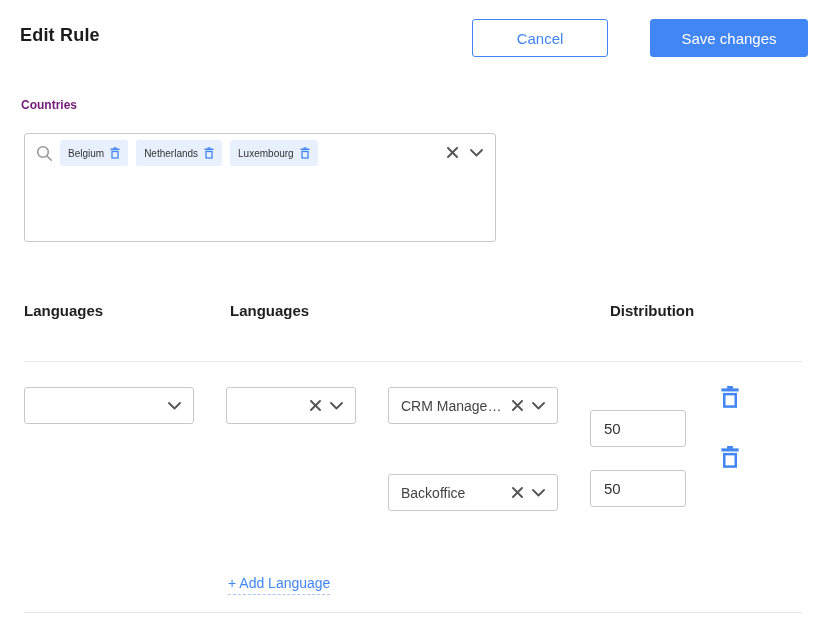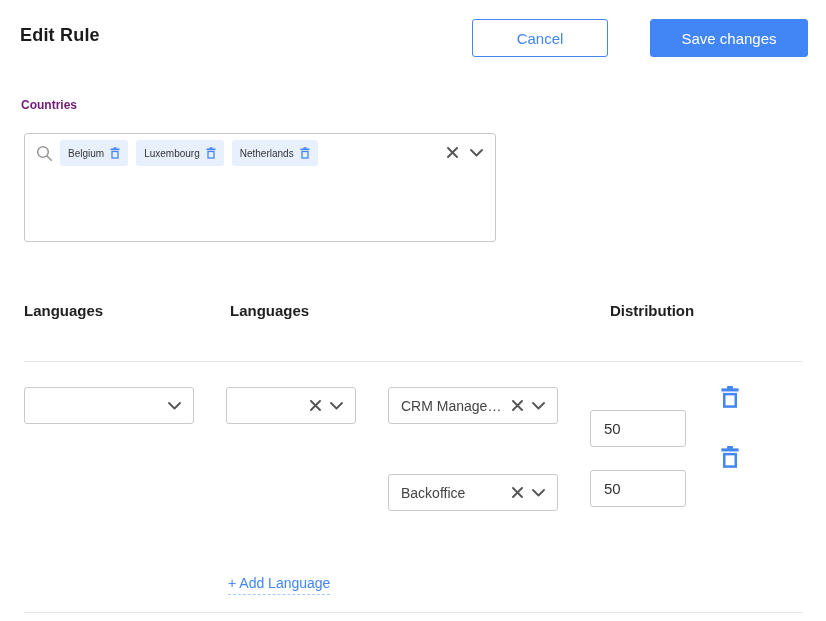--- a/index.html
+++ b/index.html
@@ -150,39 +150,39 @@
         <span>Belgium</span>
         <span class="tag-trash">
           <svg width="10" height="12" viewBox="0 0 20 23">
             <rect x="7" y="0" width="6" height="3" fill="#4285f4"></rect>
             <rect x="1" y="2.5" width="18" height="3.2" fill="#4285f4"></rect>
             <rect x="4" y="8.5" width="12" height="13" fill="none" stroke="#4285f4" stroke-width="2.6"></rect>
           </svg>
         </span>
       </span>
       <span class="tag">
+        <span>Netherlands</span>
+        <span class="tag-trash">
+          <svg width="10" height="12" viewBox="0 0 20 23">
+            <rect x="7" y="0" width="6" height="3" fill="#4285f4"></rect>
+            <rect x="1" y="2.5" width="18" height="3.2" fill="#4285f4"></rect>
+            <rect x="4" y="8.5" width="12" height="13" fill="none" stroke="#4285f4" stroke-width="2.6"></rect>
+          </svg>
+        </span>
+      </span>
+      <span class="tag">
         <span>Luxembourg</span>
         <span class="tag-trash">
           <svg width="10" height="12" viewBox="0 0 20 23">
             <rect x="7" y="0" width="6" height="3" fill="#4285f4"></rect>
             <rect x="1" y="2.5" width="18" height="3.2" fill="#4285f4"></rect>
             <rect x="4" y="8.5" width="12" height="13" fill="none" stroke="#4285f4" stroke-width="2.6"></rect>
           </svg>
         </span>
       </span>
-      <span class="tag">
-        <span>Netherlands</span>
-        <span class="tag-trash">
-          <svg width="10" height="12" viewBox="0 0 20 23">
-            <rect x="7" y="0" width="6" height="3" fill="#4285f4"></rect>
-            <rect x="1" y="2.5" width="18" height="3.2" fill="#4285f4"></rect>
-            <rect x="4" y="8.5" width="12" height="13" fill="none" stroke="#4285f4" stroke-width="2.6"></rect>
-          </svg>
-        </span>
-      </span>
     </div>
     <div class="box-controls">
       <span class="icon-btn">
         <svg width="11" height="11" viewBox="0 0 11 11">
           <line x1="1" y1="1" x2="10" y2="10" stroke="#555" stroke-width="1.9" stroke-linecap="round"></line>
           <line x1="10" y1="1" x2="1" y2="10" stroke="#555" stroke-width="1.9" stroke-linecap="round"></line>
         </svg>
       </span>
       <span class="icon-btn">
         <svg width="13" height="8" viewBox="0 0 13 8">

